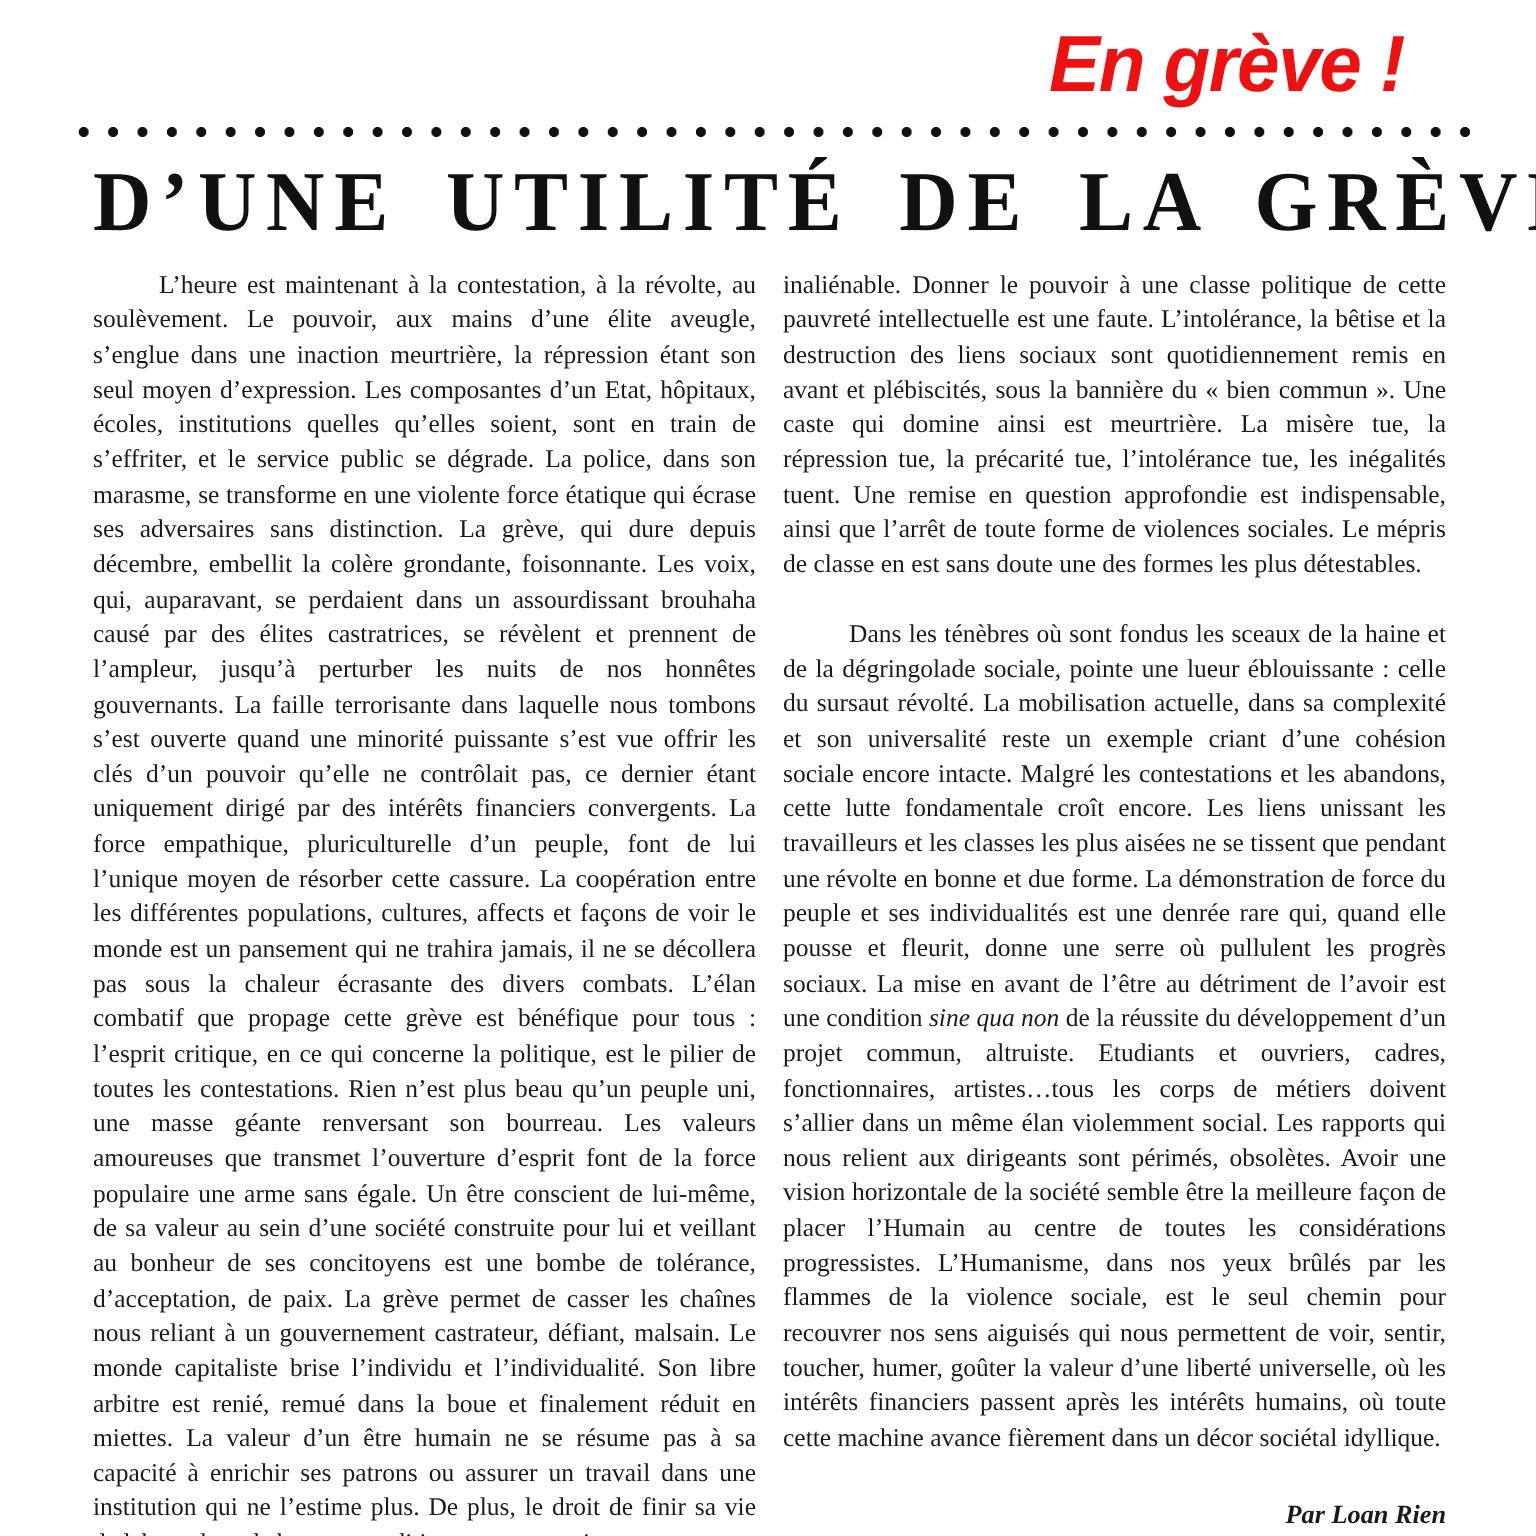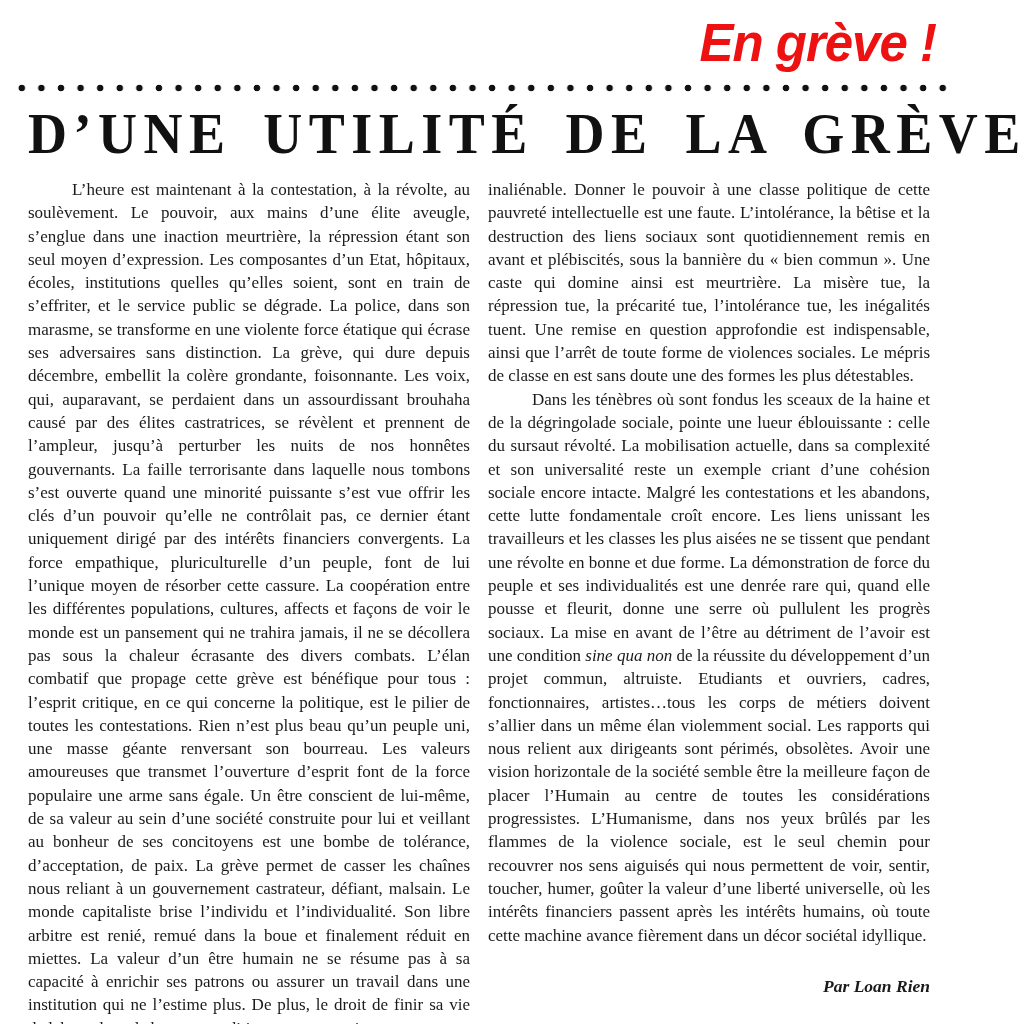--- a/index.html
+++ b/index.html
@@ -3,21 +3,21 @@
 <meta charset="utf-8">
 <style>
   * { margin: 0; padding: 0; box-sizing: border-box; }
   html, body { width: 1024px; height: 1024px; background: #ffffff; overflow: hidden; }
   body { font-family: "Liberation Serif", serif; color: #1a1a1a; }
 
   .page {
     position: relative;
     width: 1024px;
     height: 1024px;
-    padding: 14px 60px 0 28px;
+    padding: 14px 60px 0 62px;
     border-radius: 32px;
   }
 
   
   .banner {
     text-align: right;
     padding-right: 28px;
     font-family: "Liberation Sans", sans-serif;
     font-weight: bold;
     font-style: italic;
@@ -59,21 +59,21 @@
     gap: 18px;
     margin-top: 16px;
     text-align: justify;
     font-size: 17px;
     line-height: 23.3px;
   }
   .col { width: 442px; }
 
   p.para { text-align: justify; }
   p.indent { text-indent: 44px; }
-  p.spaced-before { }
+  p.spaced-before { margin-top: 23px; }
 
   .byline {
     margin-top: 28px;
     text-align: right;
     font-weight: bold;
     font-style: italic;
     font-size: 17.5px;
   }
 </style>
 </head>

